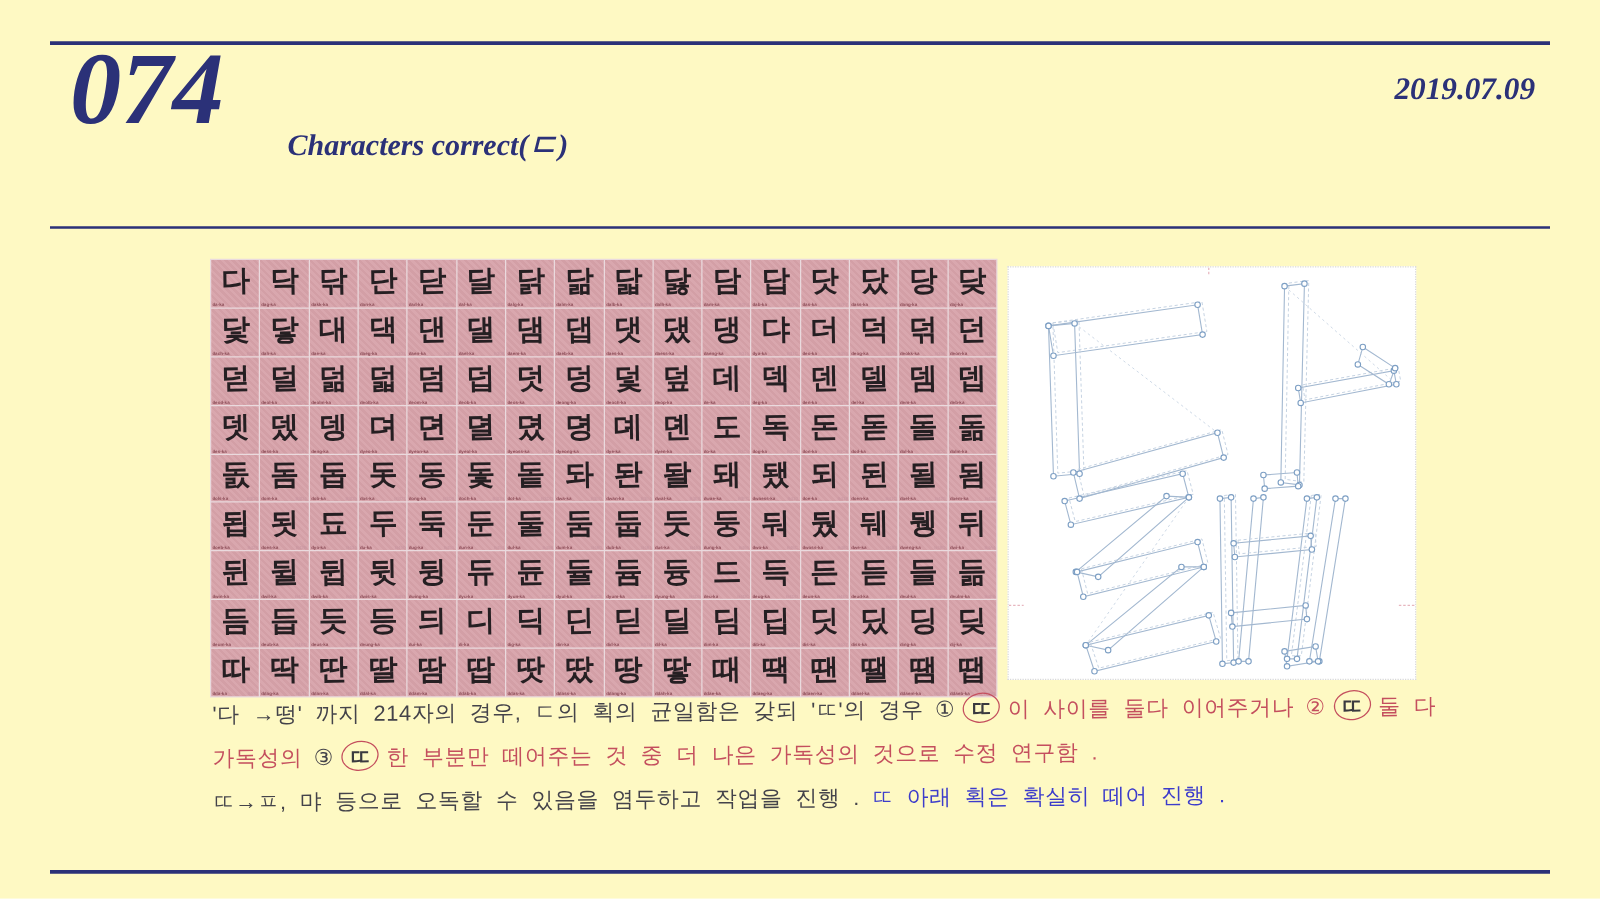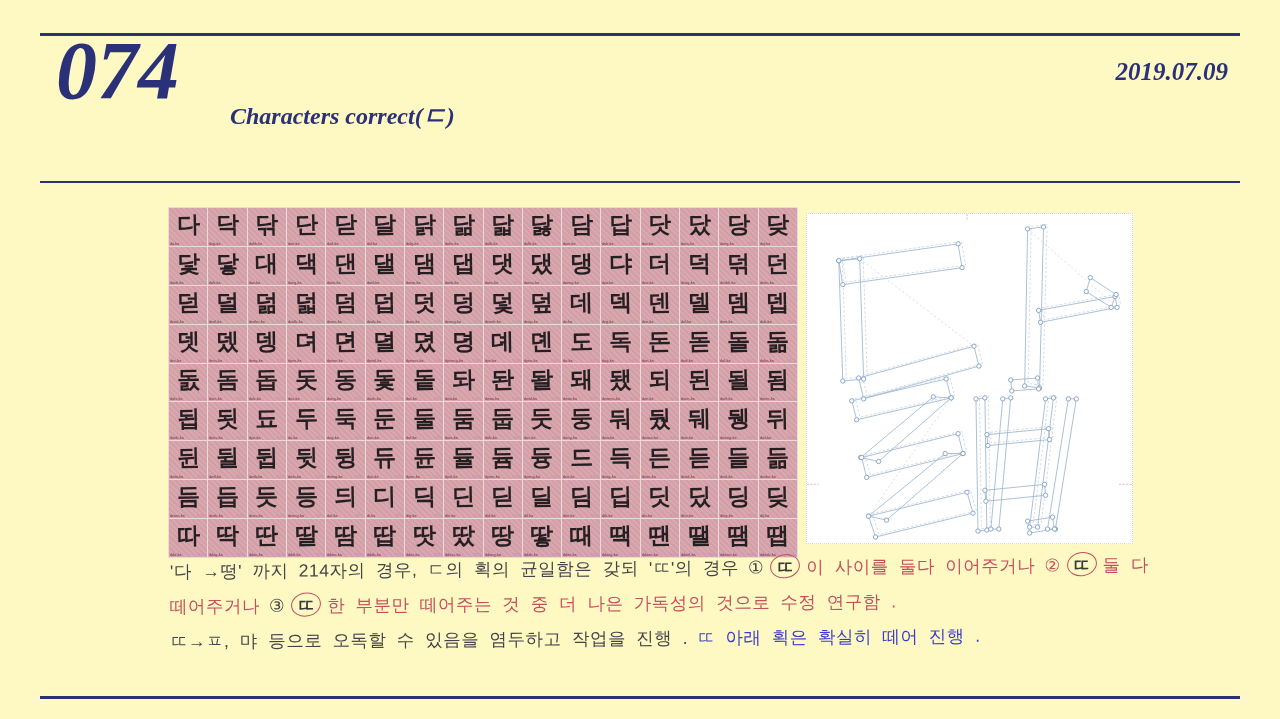--- a/index.html
+++ b/index.html
@@ -1191,21 +1191,21 @@
       <div class="note-line">
         <span class="seg dark">'다 →떵' 까지  214자의 경우,  ㄷ의 획의 균일함은 갖되  'ㄸ'의 경우</span>
         <span class="seg dark">①</span>
         <span class="seg sk">ㄸ</span>
         <span class="seg red">이 사이를 둘다 이어주거나</span>
         <span class="seg red">②</span>
         <span class="seg sk">ㄸ</span>
         <span class="seg red">둘 다</span>
       </div>
       <div class="note-line">
-        <span class="seg red">떼어주거나</span>
+        <span class="seg red">가독성의</span>
         <span class="seg dark">③</span>
         <span class="seg sk">ㄸ</span>
         <span class="seg red">한 부분만 떼어주는 것 중 더 나은 가독성의 것으로 수정 연구함 .</span>
       </div>
       <div class="note-line">
         <span class="seg dark">ㄸ→ㅍ, 먀 등으로 오독할 수 있음을 염두하고 작업을 진행 .</span>
         <span class="seg blue">ㄸ 아래 획은 확실히 떼어 진행 .</span>
       </div>
     </div>
 

